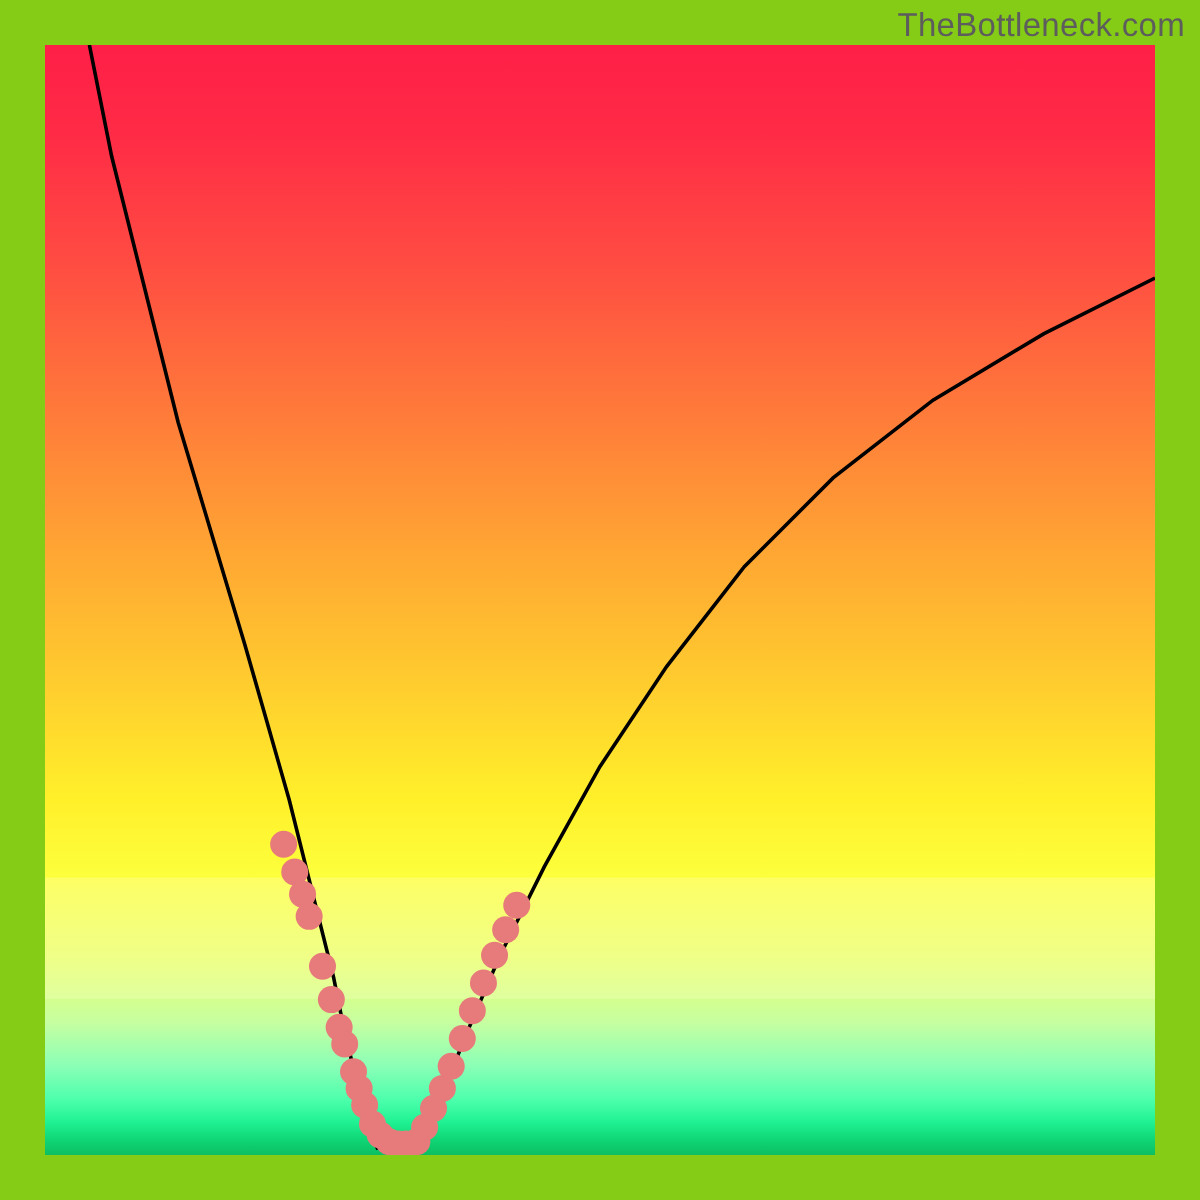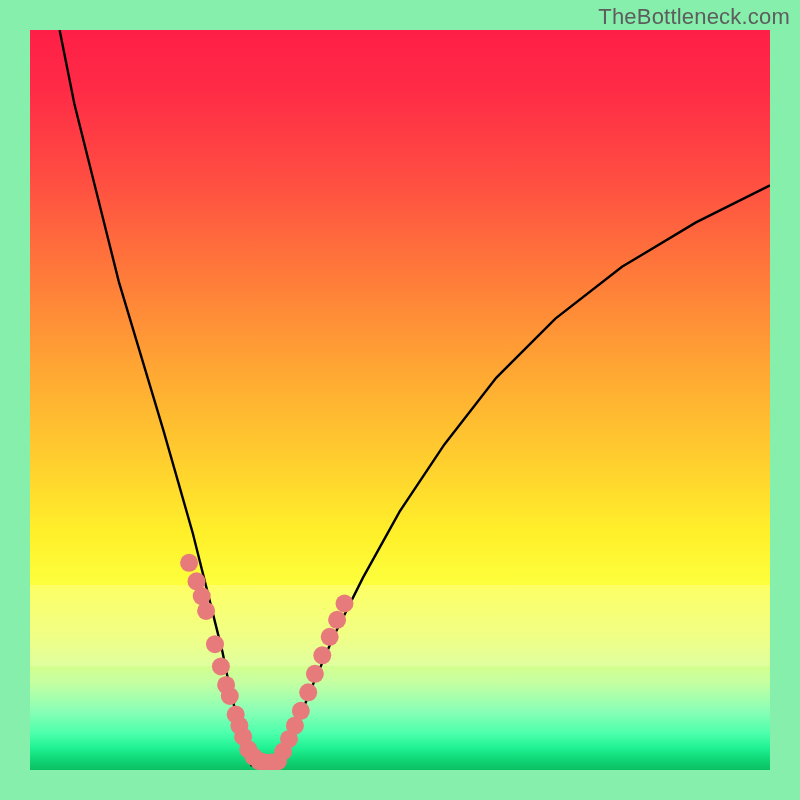--- a/index.html
+++ b/index.html
@@ -1,16 +1,16 @@
 <!DOCTYPE html>
 <html><head>
 <meta charset="utf-8">
 <style>
   html,body{margin:0;padding:0;width:800px;height:800px;overflow:hidden;background:#000;font-family:Arial,Helvetica,sans-serif}
-  .frame{position:absolute;inset:0;background:#86efac}
+  .frame{position:absolute;inset:0;background:#84cc16}
   .plot{position:absolute;left:30px;top:30px;width:740px;height:740px;overflow:hidden}
   .gradient{position:absolute;inset:0;
     background:linear-gradient(to bottom,
       #ff1f47 0%,
       #ff2b46 8%,
       #ff4d42 20%,
       #ff7a3a 33%,
       #ffa733 46%,
       #ffce2e 58%,
       #fff02a 68%,

